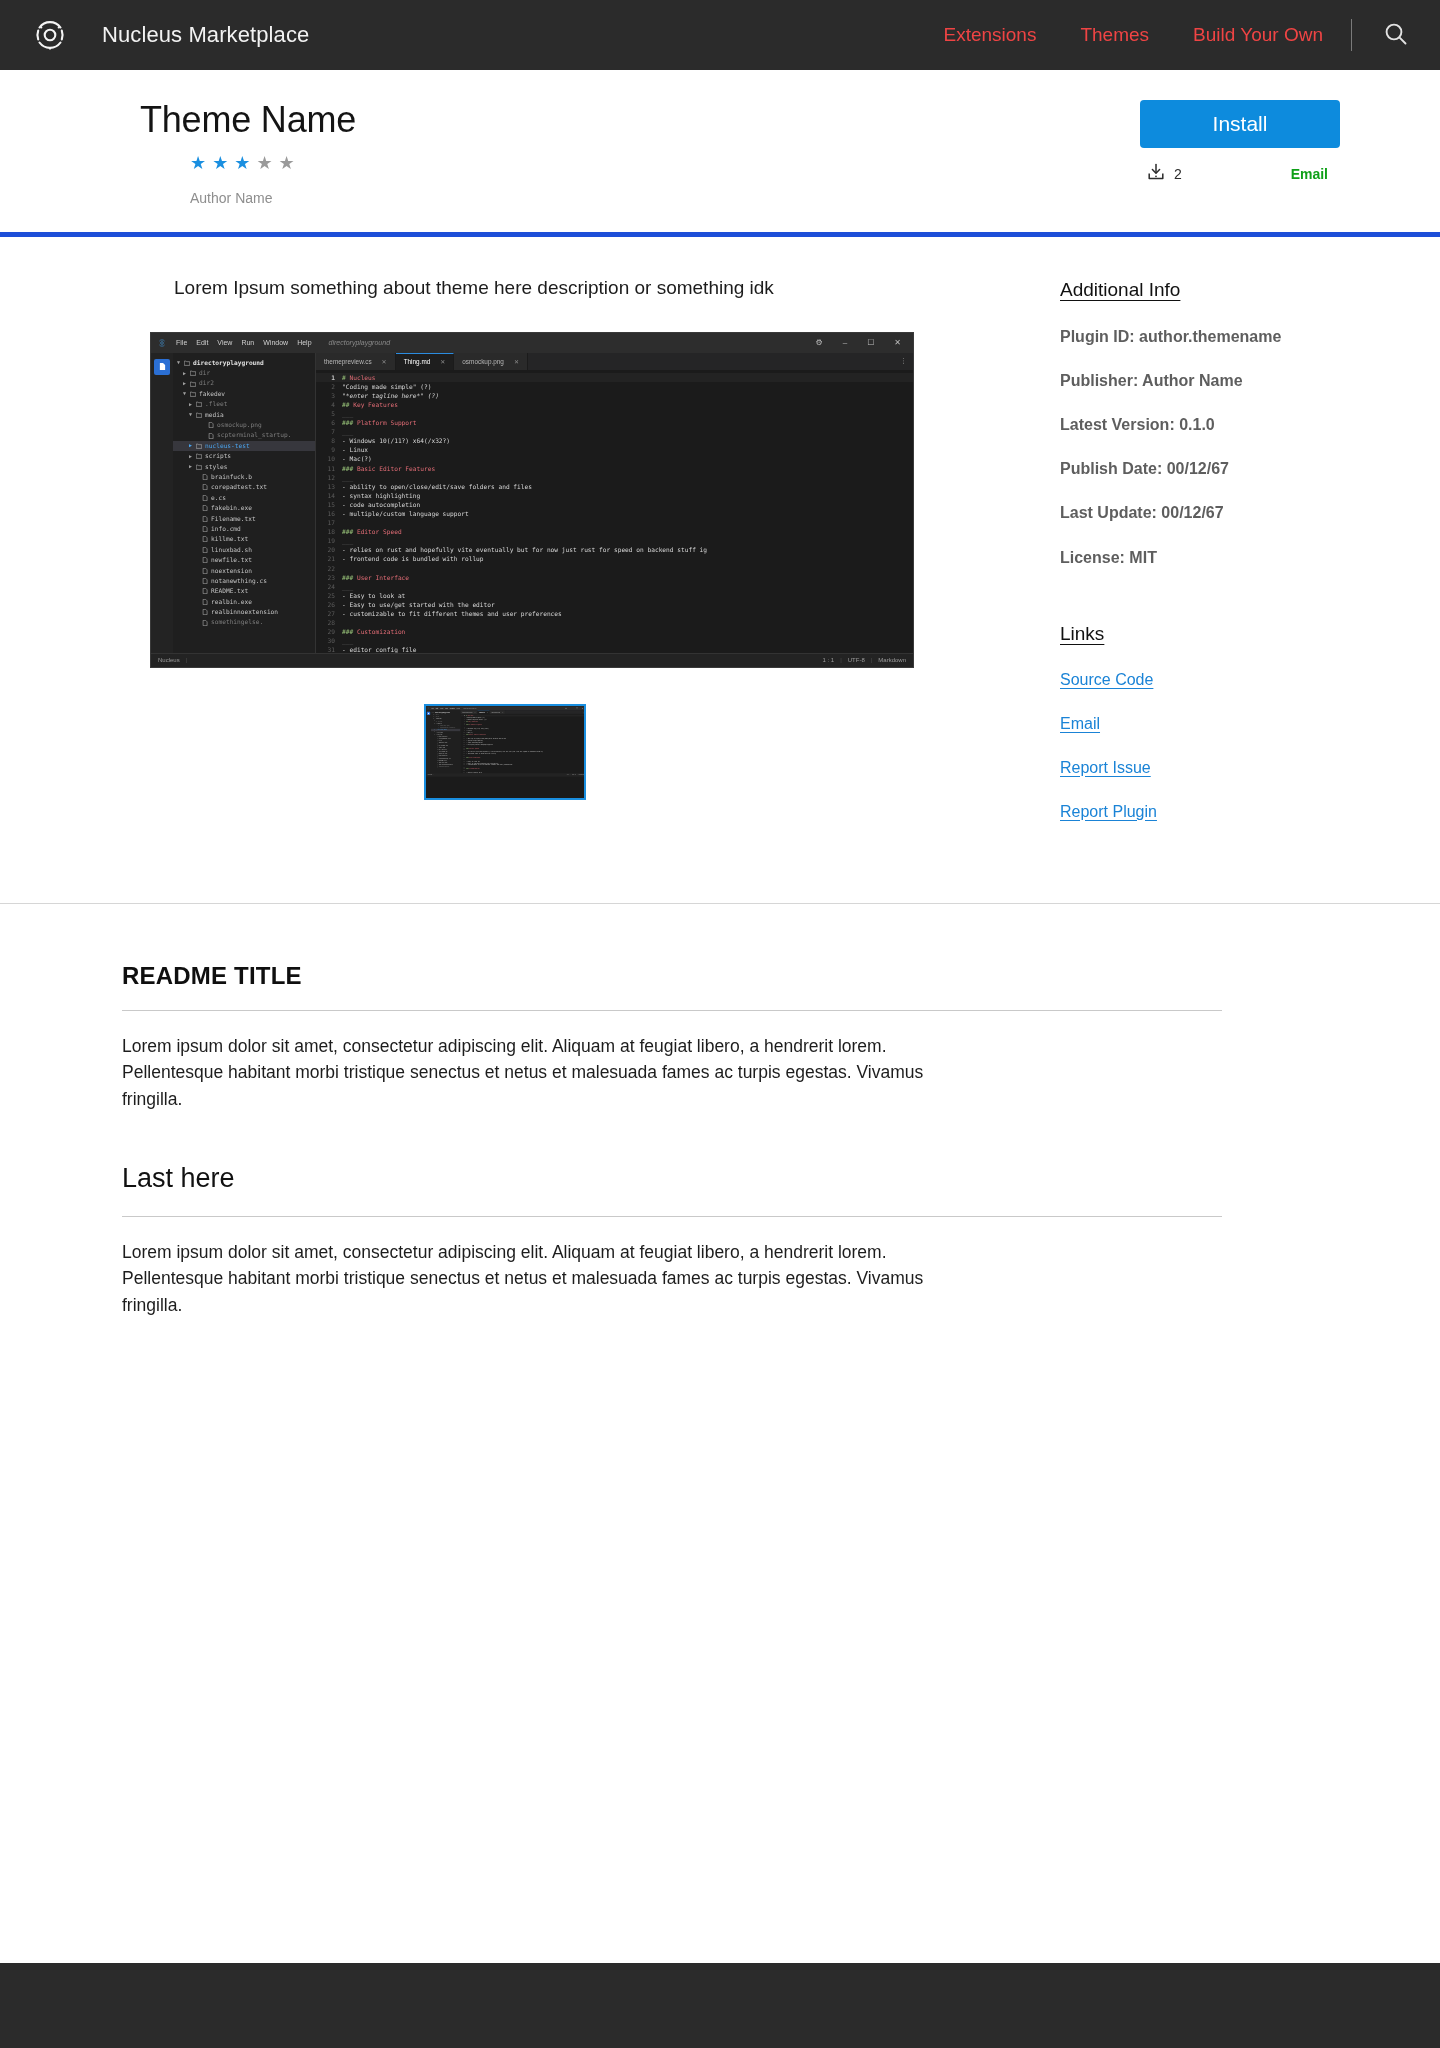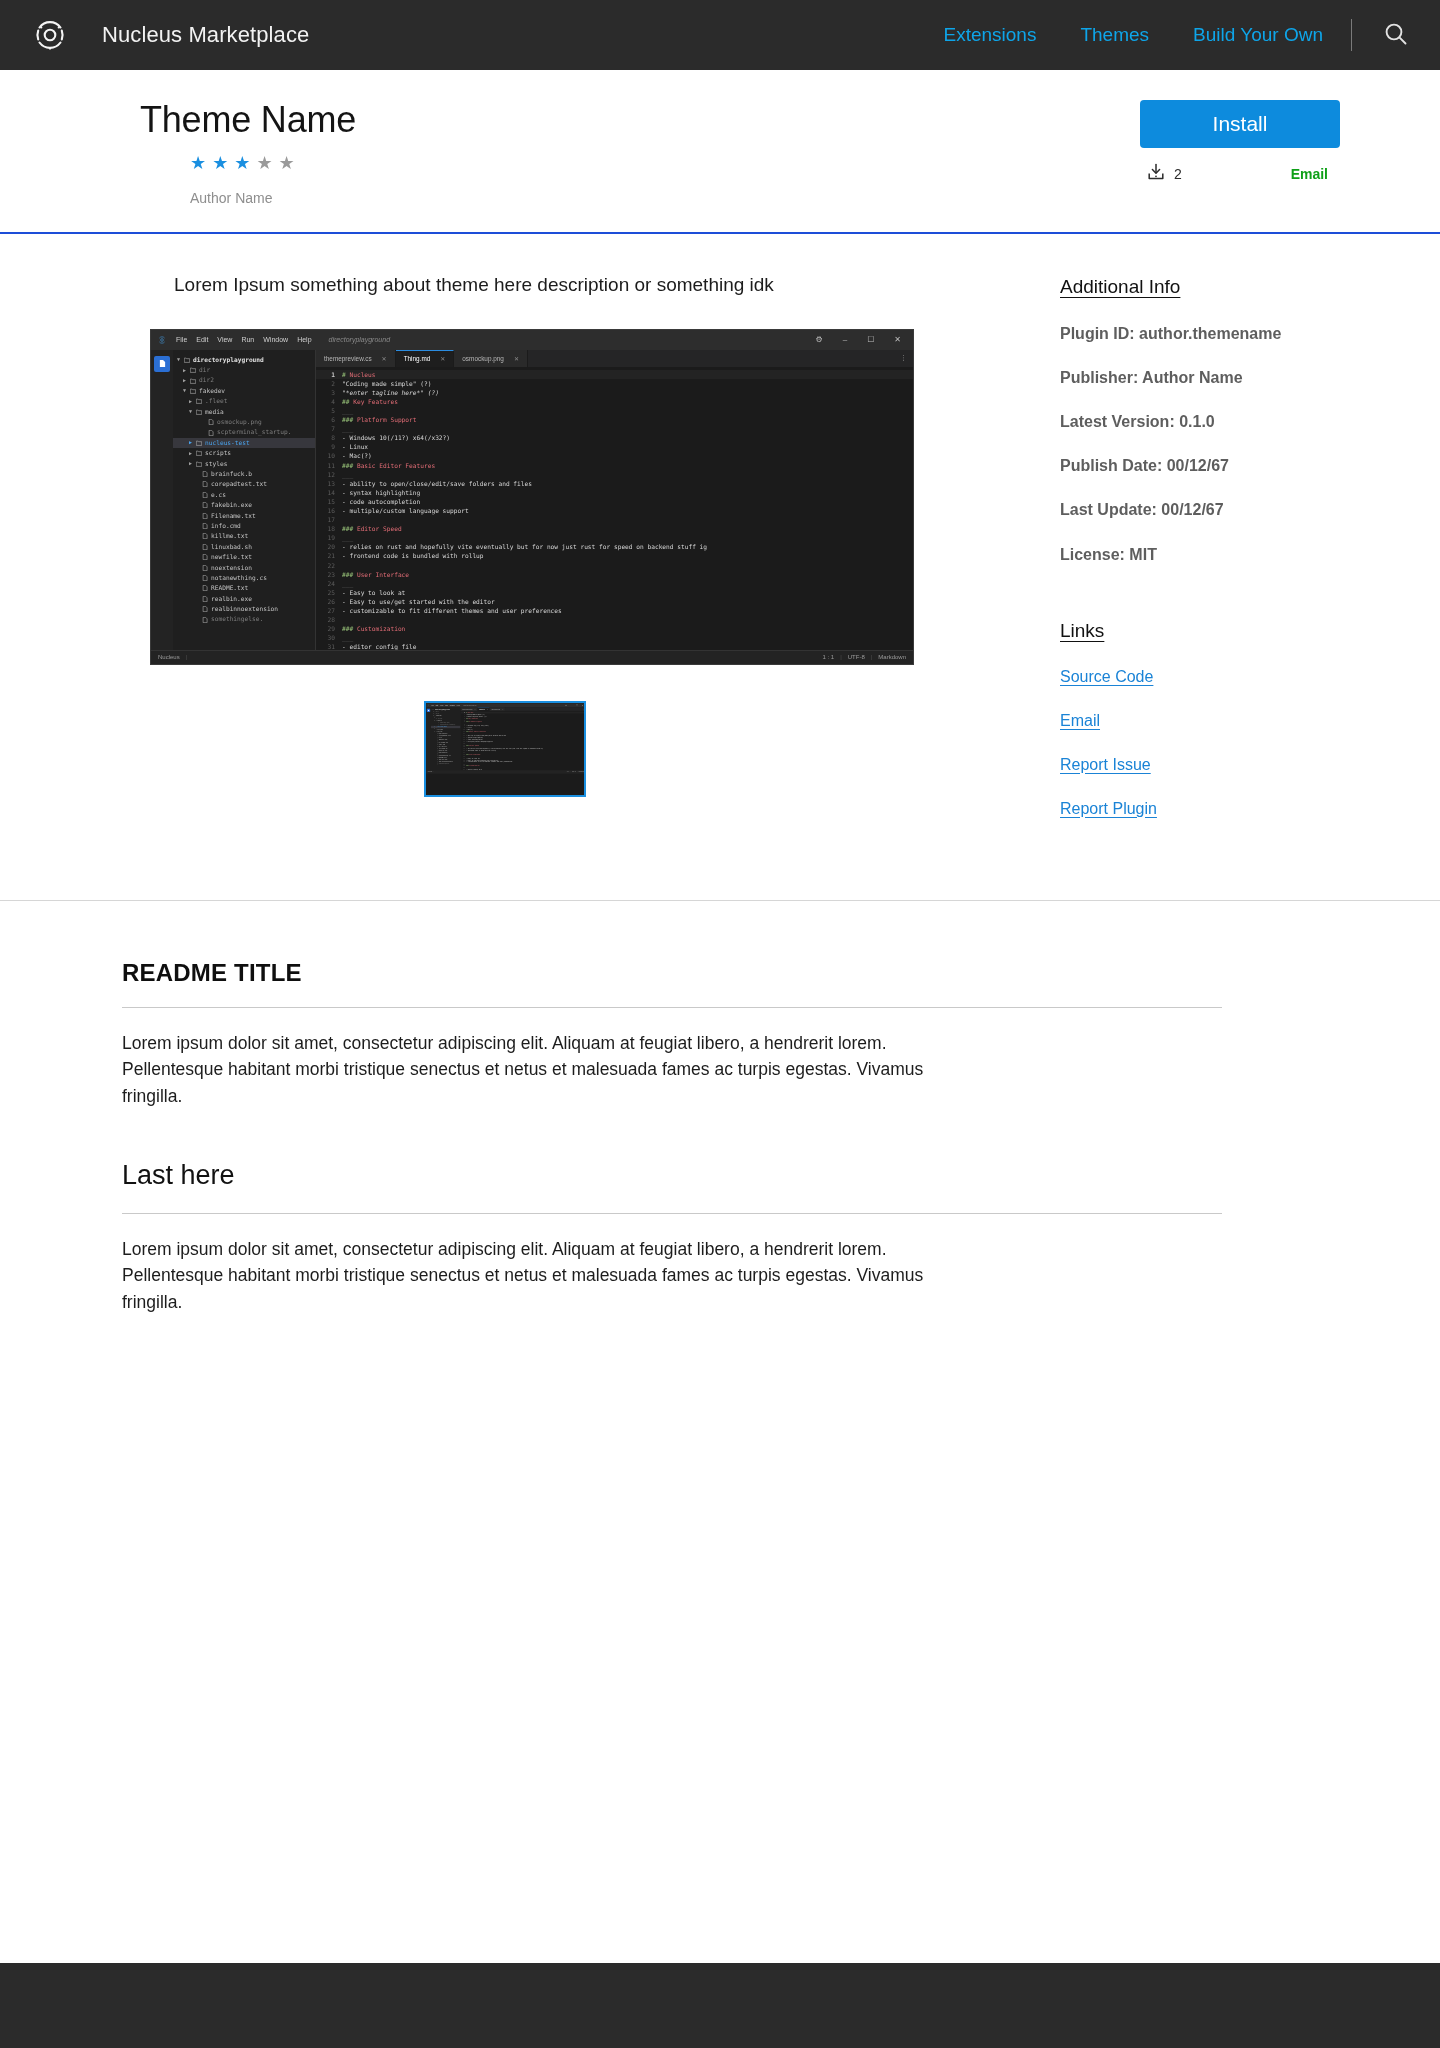--- a/index.html
+++ b/index.html
@@ -29,41 +29,41 @@
     letter-spacing: .1px;
     white-space: nowrap;
   }
   .nav-right {
     margin-left: auto;
     display: flex;
     align-items: center;
     gap: 44px;
   }
   .nav-link {
-    color: #0ea5e9;
+    color: #ef4444;
     font-size: 19px;
     text-decoration: none;
     white-space: nowrap;
     cursor: pointer;
   }
   .nav-sep {
     width: 1px;
     height: 32px;
     background: #7a7a7a;
     margin: 0 -16px;
   }
   .search-btn {
     background: none; border: 0; cursor: pointer;
     display: flex; align-items: center; justify-content: center;
     width: 32px; height: 32px; padding: 0;
   }
 
   
   .title-band {
-    border-bottom: 2px solid #1d4ed8;
+    border-bottom: 5px solid #1d4ed8;
     padding: 30px 0 26px 0;
     position: relative;
   }
   .title-inner {
     width: 1240px;
     margin: 0 auto;
     display: flex;
     align-items: flex-start;
   }
   .title-left { padding-left: 40px; }

